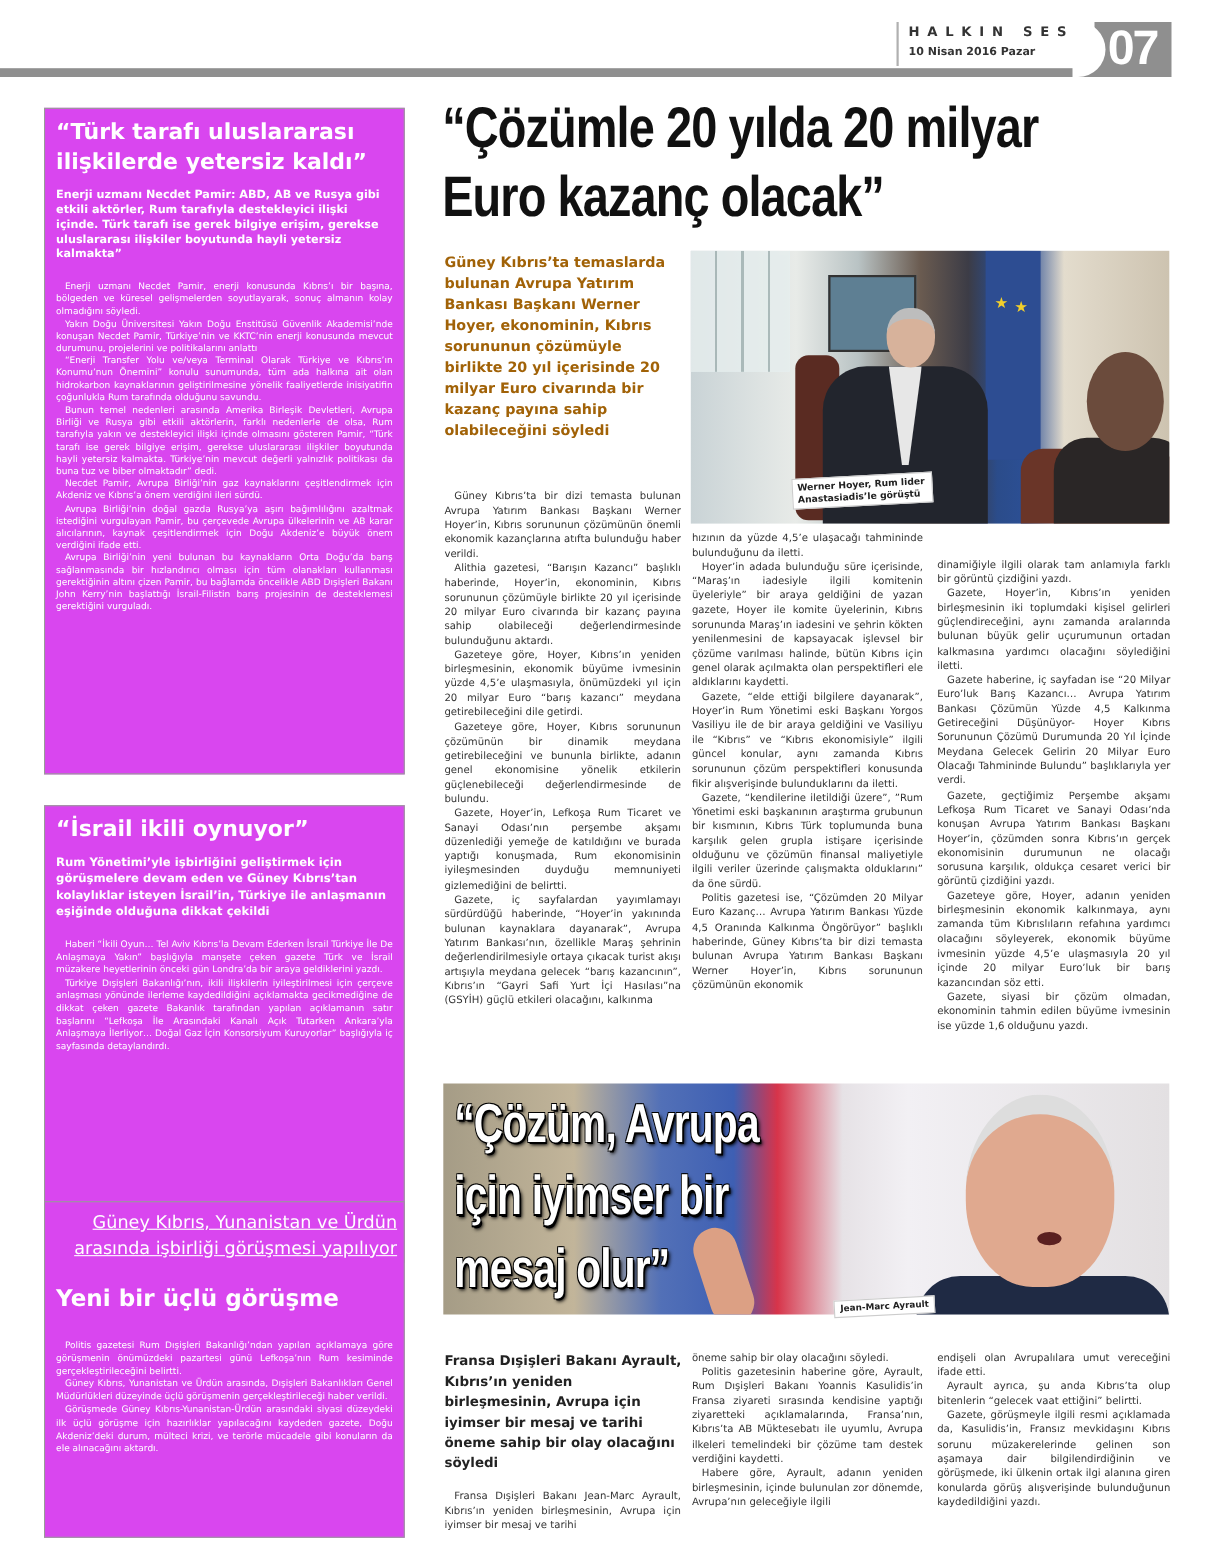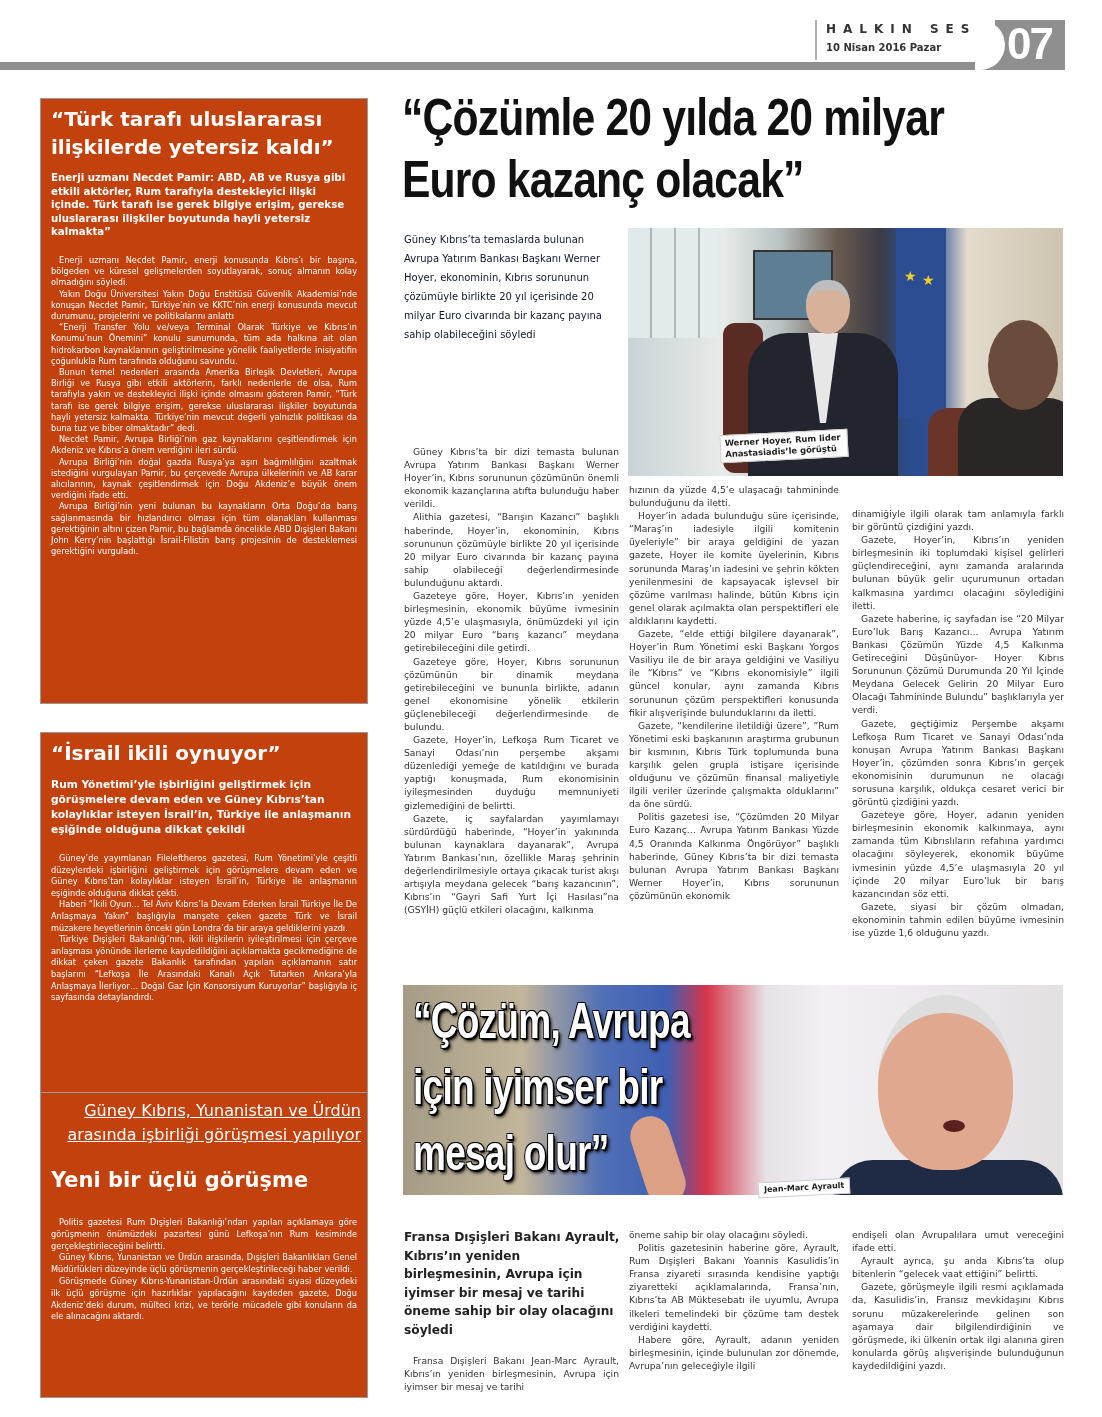--- a/index.html
+++ b/index.html
@@ -10,35 +10,35 @@
   .masthead { position: absolute; left: 0; top: 0; width: 1102px; height: 78px; }
   .mast-bar { position: absolute; left: 0; top: 62px; width: 1064px; height: 8px; background: #8f8f8f; }
   .mast-divider { position: absolute; left: 815px; top: 20px; width: 2px; height: 40px; background: #b0b0b0; }
   .mast-name { position: absolute; left: 826px; top: 22px; font-family: "DejaVu Sans", sans-serif; font-weight: bold; font-size: 12px; letter-spacing: 7px; color: #333; }
   .mast-date { position: absolute; left: 826px; top: 42px; font-family: "DejaVu Sans", sans-serif; font-weight: bold; font-size: 10px; color: #333; }
   .mast-page { position: absolute; left: 995px; top: 20px; width: 70px; height: 50px; background: #8f8f8f; }
   .mast-page::before { content: ""; position: absolute; left: -20px; top: 0; width: 30px; height: 50px; background: #fff; border-radius: 0 25px 25px 0; }
   .mast-page-num { position: absolute; left: 12px; top: 0; font-family: "Liberation Sans", sans-serif; font-weight: bold; font-size: 44px; line-height: 48px; color: #fff; letter-spacing: -2px; }
 
   
-  .gbox { position: absolute; left: 40px; width: 328px; background: #c2410c; border: 1px solid #9a9a9a; color: #fff; }
+  .gbox { position: absolute; left: 40px; width: 328px; background: #d946ef; border: 1px solid #9a9a9a; color: #fff; }
   .gbox h2 { font-family: "DejaVu Sans", sans-serif; font-weight: bold; font-size: 20px; line-height: 28px; padding: 6px 10px 0 10px; }
   .gbox .deck { font-family: "DejaVu Sans", sans-serif; font-weight: bold; font-size: 10.2px; line-height: 13.6px; padding: 10px 10px 8px 10px; }
   .gbox .body { font-family: "DejaVu Sans", sans-serif; font-size: 8.2px; line-height: 11.2px; padding: 8px 10px; text-align: justify; }
   .gbox .body p { text-indent: 8px; }
   .gbox .kicker { font-family: "DejaVu Sans", sans-serif; font-size: 16px; line-height: 24px; text-decoration: underline; text-align: right; padding: 6px 6px 0 6px; }
   .gbox .big { font-family: "DejaVu Sans", sans-serif; font-weight: bold; font-size: 21px; line-height: 30px; padding: 18px 10px 14px 10px; }
 
   
   .main-headline { position: absolute; left: 402px; top: 86px; width: 680px; font-family: "Liberation Sans", sans-serif; font-weight: bold; font-size: 52px; line-height: 62px; color: #111; transform: scaleX(0.82); transform-origin: left top; letter-spacing: -1px; white-space: nowrap; }
 
   
   .col { position: absolute; font-family: "DejaVu Sans", sans-serif; font-size: 9.2px; line-height: 13.1px; text-align: justify; color: #333; }
   .col p { text-indent: 9px; }
-  .lead { position: absolute; left: 404px; top: 230px; width: 216px; font-family: "DejaVu Sans", sans-serif; font-weight: normal; font-size: 10px; line-height: 19px; color: #0f172a; }
+  .lead { position: absolute; left: 404px; top: 230px; width: 216px; font-family: "DejaVu Sans", sans-serif; font-weight: bold; font-size: 13px; line-height: 19px; color: #a16207; }
 
   
   .photo1 { position: absolute; left: 628px; top: 228px; width: 435px; height: 248px; overflow: hidden;
     background: linear-gradient(90deg, #c9d3d6 0%, #e8ebe8 22%, #b9c3c4 35%, #6a5b50 48%, #3c3c46 58%, #2b4c8a 64%, #2c4f94 70%, #e3dccd 78%, #cdc3b0 100%); }
   .p1-window { position: absolute; left: 0; top: 0; width: 90px; height: 110px; background: repeating-linear-gradient(90deg, #e6eeee 0 22px, #9fb0b0 22px 24px), #e6eeee; opacity: .8; }
   .p1-screen { position: absolute; left: 125px; top: 22px; width: 80px; height: 70px; background: #5e7f93; border: 2px solid #333; }
   .p1-flag { position: absolute; left: 268px; top: 0; width: 50px; height: 190px; background: #2d4d92; }
   .p1-star { position: absolute; color: #f2cf2b; font-size: 14px; }
   .p1-man1-head { position: absolute; left: 178px; top: 52px; width: 44px; height: 54px; background: #d7b29b; border-radius: 45% 45% 50% 50%; border-top: 10px solid #bdbdbd; }
   .p1-man1-body { position: absolute; left: 120px; top: 105px; width: 150px; height: 150px; background: #22252d; border-radius: 40px 40px 0 0; }
@@ -85,21 +85,20 @@
     <p>Necdet Pamir, Avrupa Birliği’nin gaz kaynaklarını çeşitlendirmek için Akdeniz ve Kıbrıs’a önem verdiğini ileri sürdü.</p>
     <p>Avrupa Birliği’nin doğal gazda Rusya’ya aşırı bağımlılığını azaltmak istediğini vurgulayan Pamir, bu çerçevede Avrupa ülkelerinin ve AB karar alıcılarının, kaynak çeşitlendirmek için Doğu Akdeniz’e büyük önem verdiğini ifade etti.</p>
     <p>Avrupa Birliği’nin yeni bulunan bu kaynakların Orta Doğu’da barış sağlanmasında bir hızlandırıcı olması için tüm olanakları kullanması gerektiğinin altını çizen Pamir, bu bağlamda öncelikle ABD Dışişleri Bakanı John Kerry’nin başlattığı İsrail-Filistin barış projesinin de desteklemesi gerektiğini vurguladı.</p>
   </div>
 </div>
 
 <div class="gbox" style="top:732px; height:416px;">
   <h2>“İsrail ikili oynuyor”</h2>
   <div class="deck" style="font-size:10.6px; line-height:15px;">Rum Yönetimi’yle işbirliğini geliştirmek için görüşmelere devam eden ve Güney Kıbrıs’tan kolaylıklar isteyen İsrail’in, Türkiye ile anlaşmanın eşiğinde olduğuna dikkat çekildi</div>
   <div class="body" style="line-height:11.6px;">
-    <p>Güney’de yayımlanan Fileleftheros gazetesi, Rum Yönetimi’yle çeşitli düzeylerdeki işbirliğini geliştirmek için görüşmelere devam eden ve Güney Kıbrıs’tan kolaylıklar isteyen İsrail’in, Türkiye ile anlaşmanın eşiğinde olduğuna dikkat çekti.</p>
     <p>Haberi “İkili Oyun… Tel Aviv Kıbrıs’la Devam Ederken İsrail Türkiye İle De Anlaşmaya Yakın” başlığıyla manşete çeken gazete Türk ve İsrail müzakere heyetlerinin önceki gün Londra’da bir araya geldiklerini yazdı.</p>
     <p>Türkiye Dışişleri Bakanlığı’nın, ikili ilişkilerin iyileştirilmesi için çerçeve anlaşması yönünde ilerleme kaydedildiğini açıklamakta gecikmediğine de dikkat çeken gazete Bakanlık tarafından yapılan açıklamanın satır başlarını “Lefkoşa İle Arasındaki Kanalı Açık Tutarken Ankara’yla Anlaşmaya İlerliyor… Doğal Gaz İçin Konsorsiyum Kuruyorlar” başlığıyla iç sayfasında detaylandırdı.</p>
   </div>
 </div>
 
 <div class="gbox" style="top:1092px; height:306px;">
   <div class="kicker">Güney Kıbrıs, Yunanistan ve Ürdün arasında işbirliği görüşmesi yapılıyor</div>
   <div class="big">Yeni bir üçlü görüşme</div>
   <div class="body" style="line-height:11.8px;">
     <p>Politis gazetesi Rum Dışişleri Bakanlığı’ndan yapılan açıklamaya göre görüşmenin önümüzdeki pazartesi günü Lefkoşa’nın Rum kesiminde gerçekleştirileceğini belirtti.</p>

